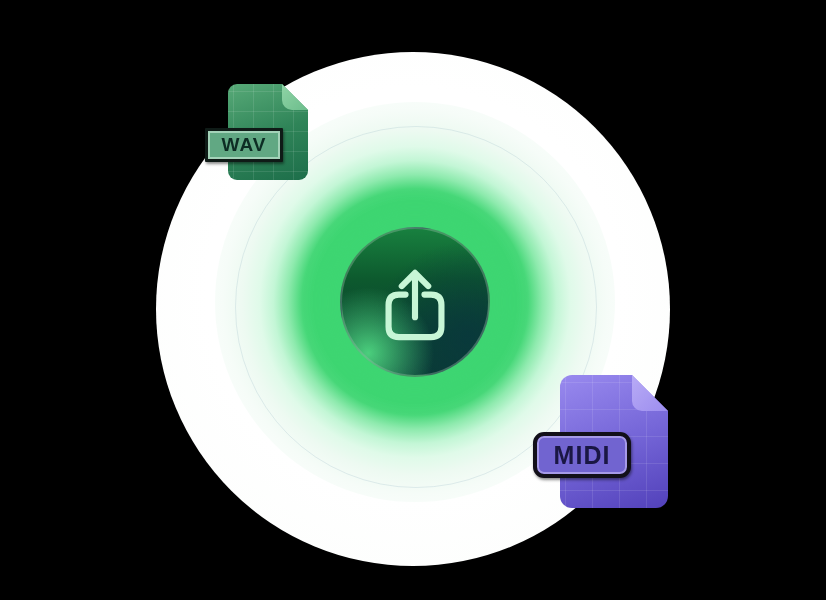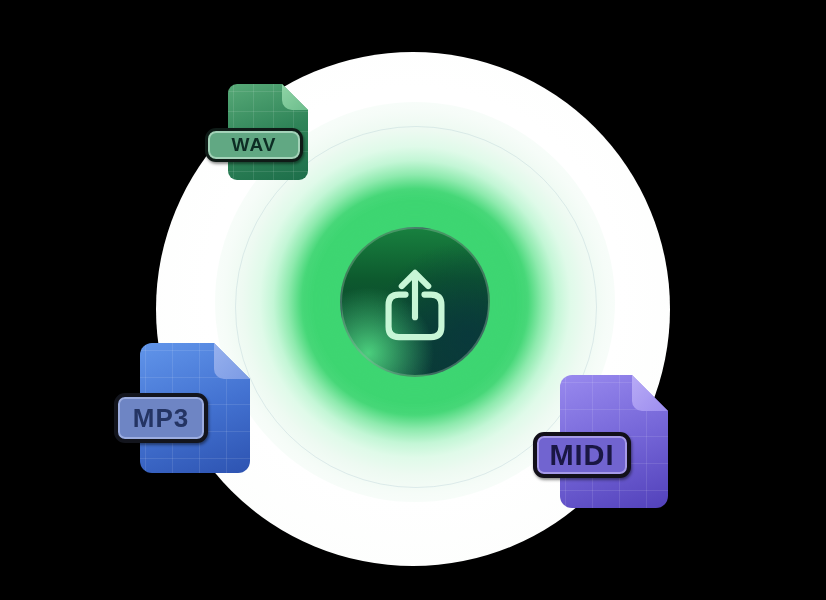--- a/index.html
+++ b/index.html
@@ -88,21 +88,21 @@
     box-shadow: inset 0 0 0 2px var(--label-stroke), 1px 2px 3px rgba(0,0,0,0.45);
   }
 
   
   .wav { left:205px; top:84px; width:103px; height:96px;
     --fs:26px; --grid:20px; --br:9px;
     --g1:#58aa78; --g2:#2f8458; --g3:#1d6e4a;
     --fold1:#8fd4a6; --fold2:#6cbd8c;
     --label-bg:#61a883; --label-stroke:#a3d2b8; --label-text:#0d2d24; --label-border:#0f1b17; }
   .wav .file-body { left:23px; top:0; width:80px; height:96px; }
-  .wav .file-label { left:0; top:44px; width:98px; height:34px; font-size:19px; border-width:3px; border-radius:11px; }
+  .wav .file-label { left:0; top:44px; width:78px; height:34px; font-size:19px; border-width:3px; border-radius:1px; }
 
   
   .mp4 { left:518px; top:102px; width:112px; height:106px;
     --fs:30px; --grid:22px; --br:10px;
     --g1:#4cb4e0; --g2:#3594c2; --g3:#26719b;
     --fold1:#83d2f2; --fold2:#5fbde4;
     --label-bg:#4a9dc3; --label-stroke:#86c8de; --label-text:#0c2b39; --label-border:#0d1a21; }
   .mp4 .file-body { left:22px; top:0; width:90px; height:106px; }
   .mp4 .file-label { left:0; top:46px; width:84px; height:40px; font-size:22px; border-width:4px; border-radius:10px; }
 
@@ -115,21 +115,21 @@
   .mp3 .file-body { left:26px; top:0; width:110px; height:130px; }
   .mp3 .file-label { left:0; top:50px; width:94px; height:50px; font-size:26px; border-width:4px; border-radius:11px; }
 
   
   .midi { left:533px; top:375px; width:135px; height:133px;
     --fs:36px; --grid:27px; --br:12px;
     --g1:#998aef; --g2:#7465d7; --g3:#5241ba;
     --fold1:#b8abf6; --fold2:#9c8dee;
     --label-bg:#7164d0; --label-stroke:#a69ae8; --label-text:#1a1744; --label-border:#121019; }
   .midi .file-body { left:27px; top:0; width:108px; height:133px; }
-  .midi .file-label { left:0; top:57px; width:98px; height:46px; font-size:29px; border-width:4px; border-radius:11px; }
+  .midi .file-label { left:0; top:57px; width:98px; height:46px; font-size:25px; border-width:4px; border-radius:11px; }
 </style>
 </head>
 <body>
 
 <div class="stage">
 
   <div class="bg-circle"></div>
 
   <div class="orbit-ring"></div>
 
@@ -147,29 +147,20 @@
     <div class="file-body">
       <div class="paper"></div>
       <div class="fold"></div>
     </div>
     <div class="file-label">
       <span>WAV</span>
     </div>
   </div>
 
 
-  <div class="file-icon mp3">
-    <div class="file-body">
-      <div class="paper"></div>
-      <div class="fold"></div>
-    </div>
-    <div class="file-label">
-      <span>MP3</span>
-    </div>
-  </div>
 
   <div class="file-icon midi">
     <div class="file-body">
       <div class="paper"></div>
       <div class="fold"></div>
     </div>
     <div class="file-label">
       <span>MIDI</span>
     </div>
   </div>

